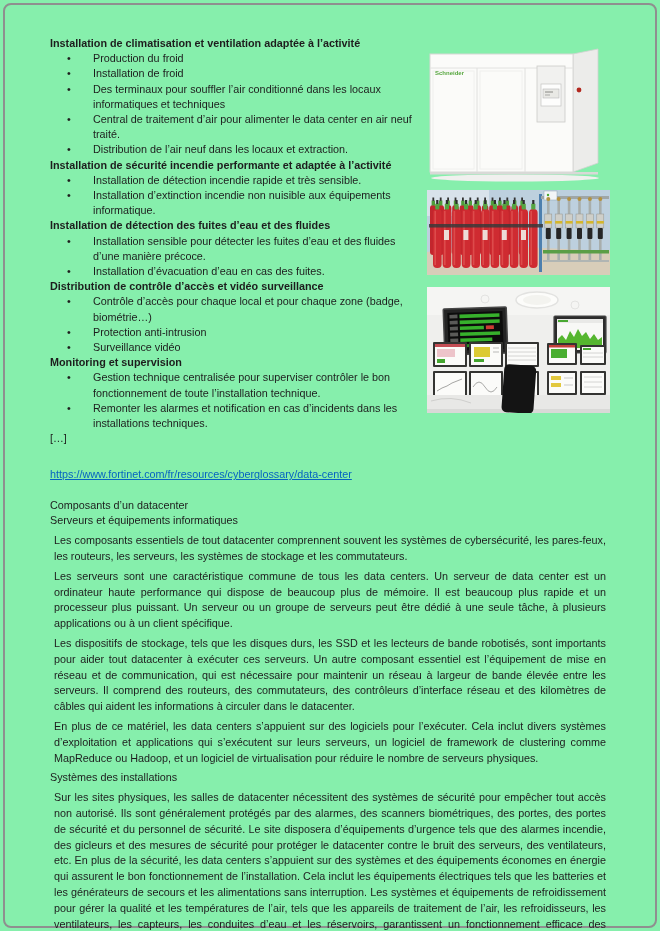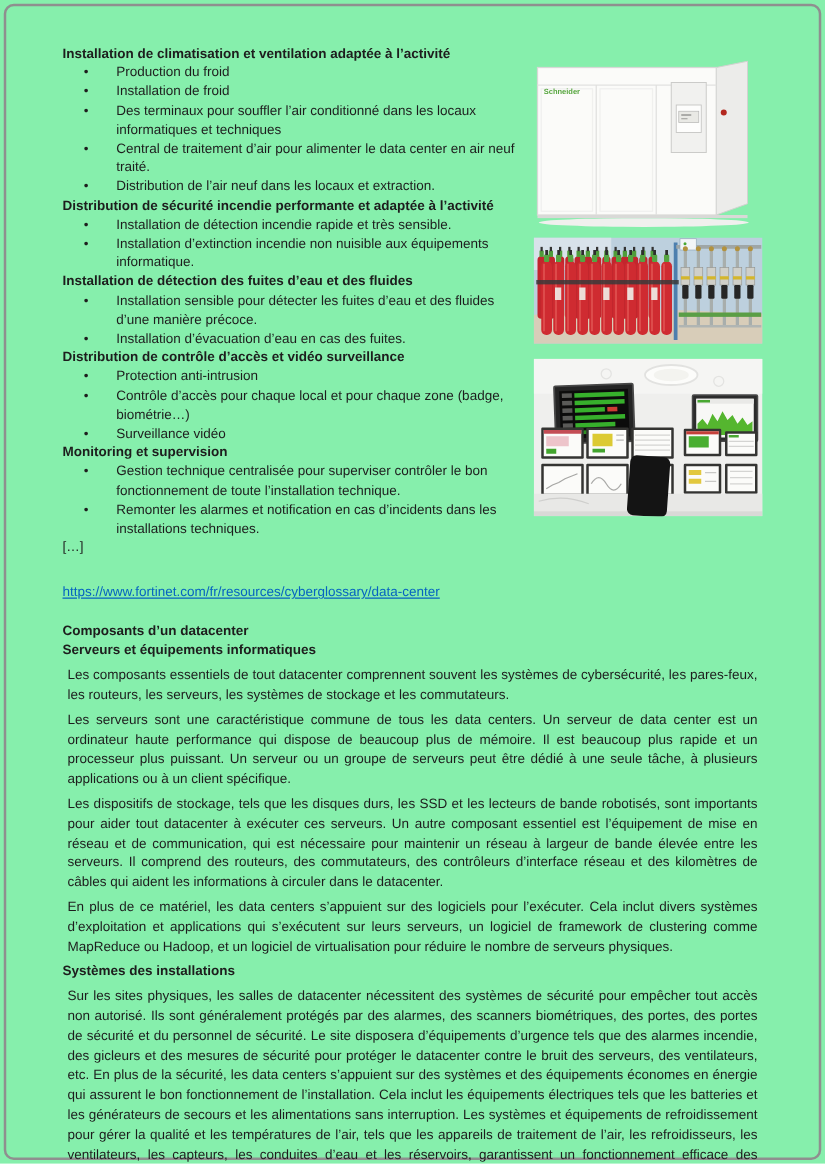--- a/index.html
+++ b/index.html
@@ -14,21 +14,21 @@
   ul.bullets li{position:relative;padding-left:43px;}
   ul.bullets li::before{content:"\2022";position:absolute;left:17px;top:0;}
   .ellipsis{margin:0;}
   .imgcol{margin-left:auto;width:183px;display:flex;flex-direction:column;padding-top:8px;}
   .fig{display:block;}
   .fig1{margin-bottom:6px;}
   .fig2{margin-bottom:12px;}
   .link-line{margin:21px 0 15px 0;}
   .link-line a{color:#0563c1;text-decoration:underline;cursor:pointer;}
   .article{line-height:15.8px;}
-  .article .h{font-weight:700;margin:0;}
+  .article .h{font-weight:400;margin:0;}
   .article p{margin:4px;text-align:justify;}
 </style>
 </head>
 <body>
 
 <div class="page">
   <div class="frame"></div>
   <div class="content">
 
     <div class="top-row">
@@ -36,36 +36,36 @@
 
         <div class="group-heading">Installation de climatisation et ventilation adaptée à l’activité</div>
         <ul class="bullets">
           <li>Production du froid</li>
           <li>Installation de froid</li>
           <li>Des terminaux pour souffler l’air conditionné dans les locaux informatiques et techniques</li>
           <li>Central de traitement d’air pour alimenter le data center en air neuf traité.</li>
           <li>Distribution de l’air neuf dans les locaux et extraction.</li>
         </ul>
 
-        <div class="group-heading">Distribution de sécurité incendie performante et adaptée à l’activité</div>
+        <div class="group-heading">Installation de sécurité incendie performante et adaptée à l’activité</div>
         <ul class="bullets">
           <li>Installation de détection incendie rapide et très sensible.</li>
           <li>Installation d’extinction incendie non nuisible aux équipements informatique.</li>
         </ul>
 
         <div class="group-heading">Installation de détection des fuites d’eau et des fluides</div>
         <ul class="bullets">
           <li>Installation sensible pour détecter les fuites d’eau et des fluides d’une manière précoce.</li>
           <li>Installation d’évacuation d’eau en cas des fuites.</li>
         </ul>
 
         <div class="group-heading">Distribution de contrôle d’accès et vidéo surveillance</div>
         <ul class="bullets">
+          <li>Contrôle d’accès pour chaque local et pour chaque zone (badge, biométrie…)</li>
           <li>Protection anti-intrusion</li>
-          <li>Contrôle d’accès pour chaque local et pour chaque zone (badge, biométrie…)</li>
           <li>Surveillance vidéo</li>
         </ul>
 
         <div class="group-heading">Monitoring et supervision</div>
         <ul class="bullets">
           <li>Gestion technique centralisée pour superviser contrôler le bon fonctionnement de toute l’installation technique.</li>
           <li>Remonter les alarmes et notification en cas d’incidents dans les installations techniques.</li>
         </ul>
 
         <div class="ellipsis">[…]</div>

